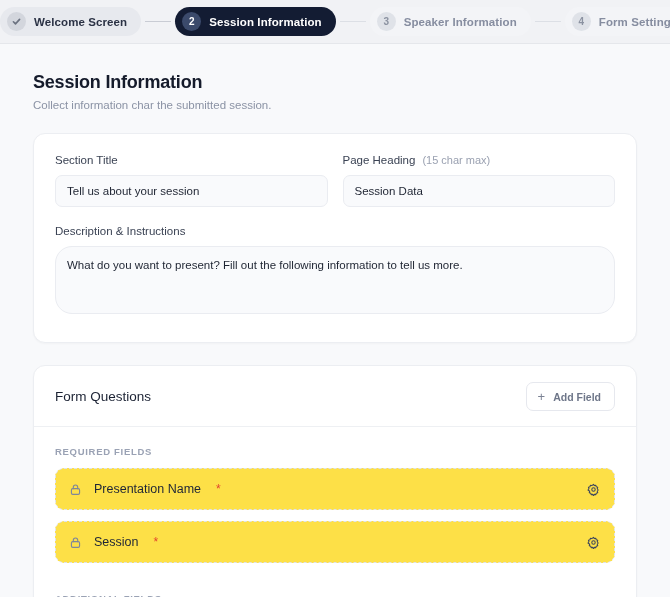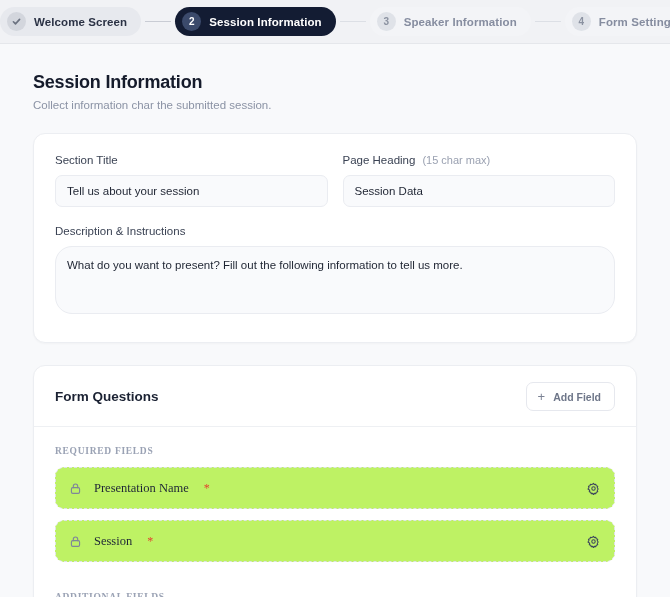--- a/index.html
+++ b/index.html
@@ -144,55 +144,55 @@
 
   
   .questions-head {
     display: flex;
     align-items: center;
     justify-content: space-between;
     padding: 16px 21px 15px 21px;
   }
   .questions-title {
     font-size: 13.5px;
-    font-weight: 700;
+    font-weight: 400;
     color: #1b2233;
   }
   .add-field-btn {
     display: flex;
     align-items: center;
     gap: 8px;
     background: #ffffff;
     border: 1px solid #e6e8ee;
     border-radius: 7px;
     padding: 7px 13px 7px 11px;
     cursor: pointer;
     font-family: inherit;
   }
   .add-field-btn .plus { font-size: 13px; color: #7b8294; line-height: 1; }
   .add-field-btn .lbl  { font-size: 10.5px; color: #6e7689; font-weight: 600; }
 
   .divider { height: 1px; background: #eef0f3; }
 
-  .group { padding: 0 21px; font-family: Liberation Serif, serif; }
+  .group { padding: 0 21px; }
   .group-label {
     font-size: 9.5px;
     font-weight: 700;
     letter-spacing: .7px;
     color: #9aa2b4;
     padding-top: 19px;
     padding-bottom: 11px;
   }
 
   .q-row {
     display: flex;
     align-items: center;
     justify-content: space-between;
     height: 42px;
-    background: #bef264;
+    background: #fde047;
     border: 1px dashed #dfe2e9;
     border-radius: 9px;
     padding: 0 14px 0 13px;
     margin-bottom: 11px;
   }
   .q-left { display: flex; align-items: center; gap: 12px; }
   .q-name { font-size: 12.5px; color: #1e2536; font-weight: 500; }
   .q-required { color: #e2452e; font-size: 12px; margin-left: 3px; }
   .lock-icon  { display:block; width:13px; height:13px; color:#7f8799; }
   .gear-icon  { display:block; width:13px; height:13px; color:#3d465c; cursor:pointer; }

